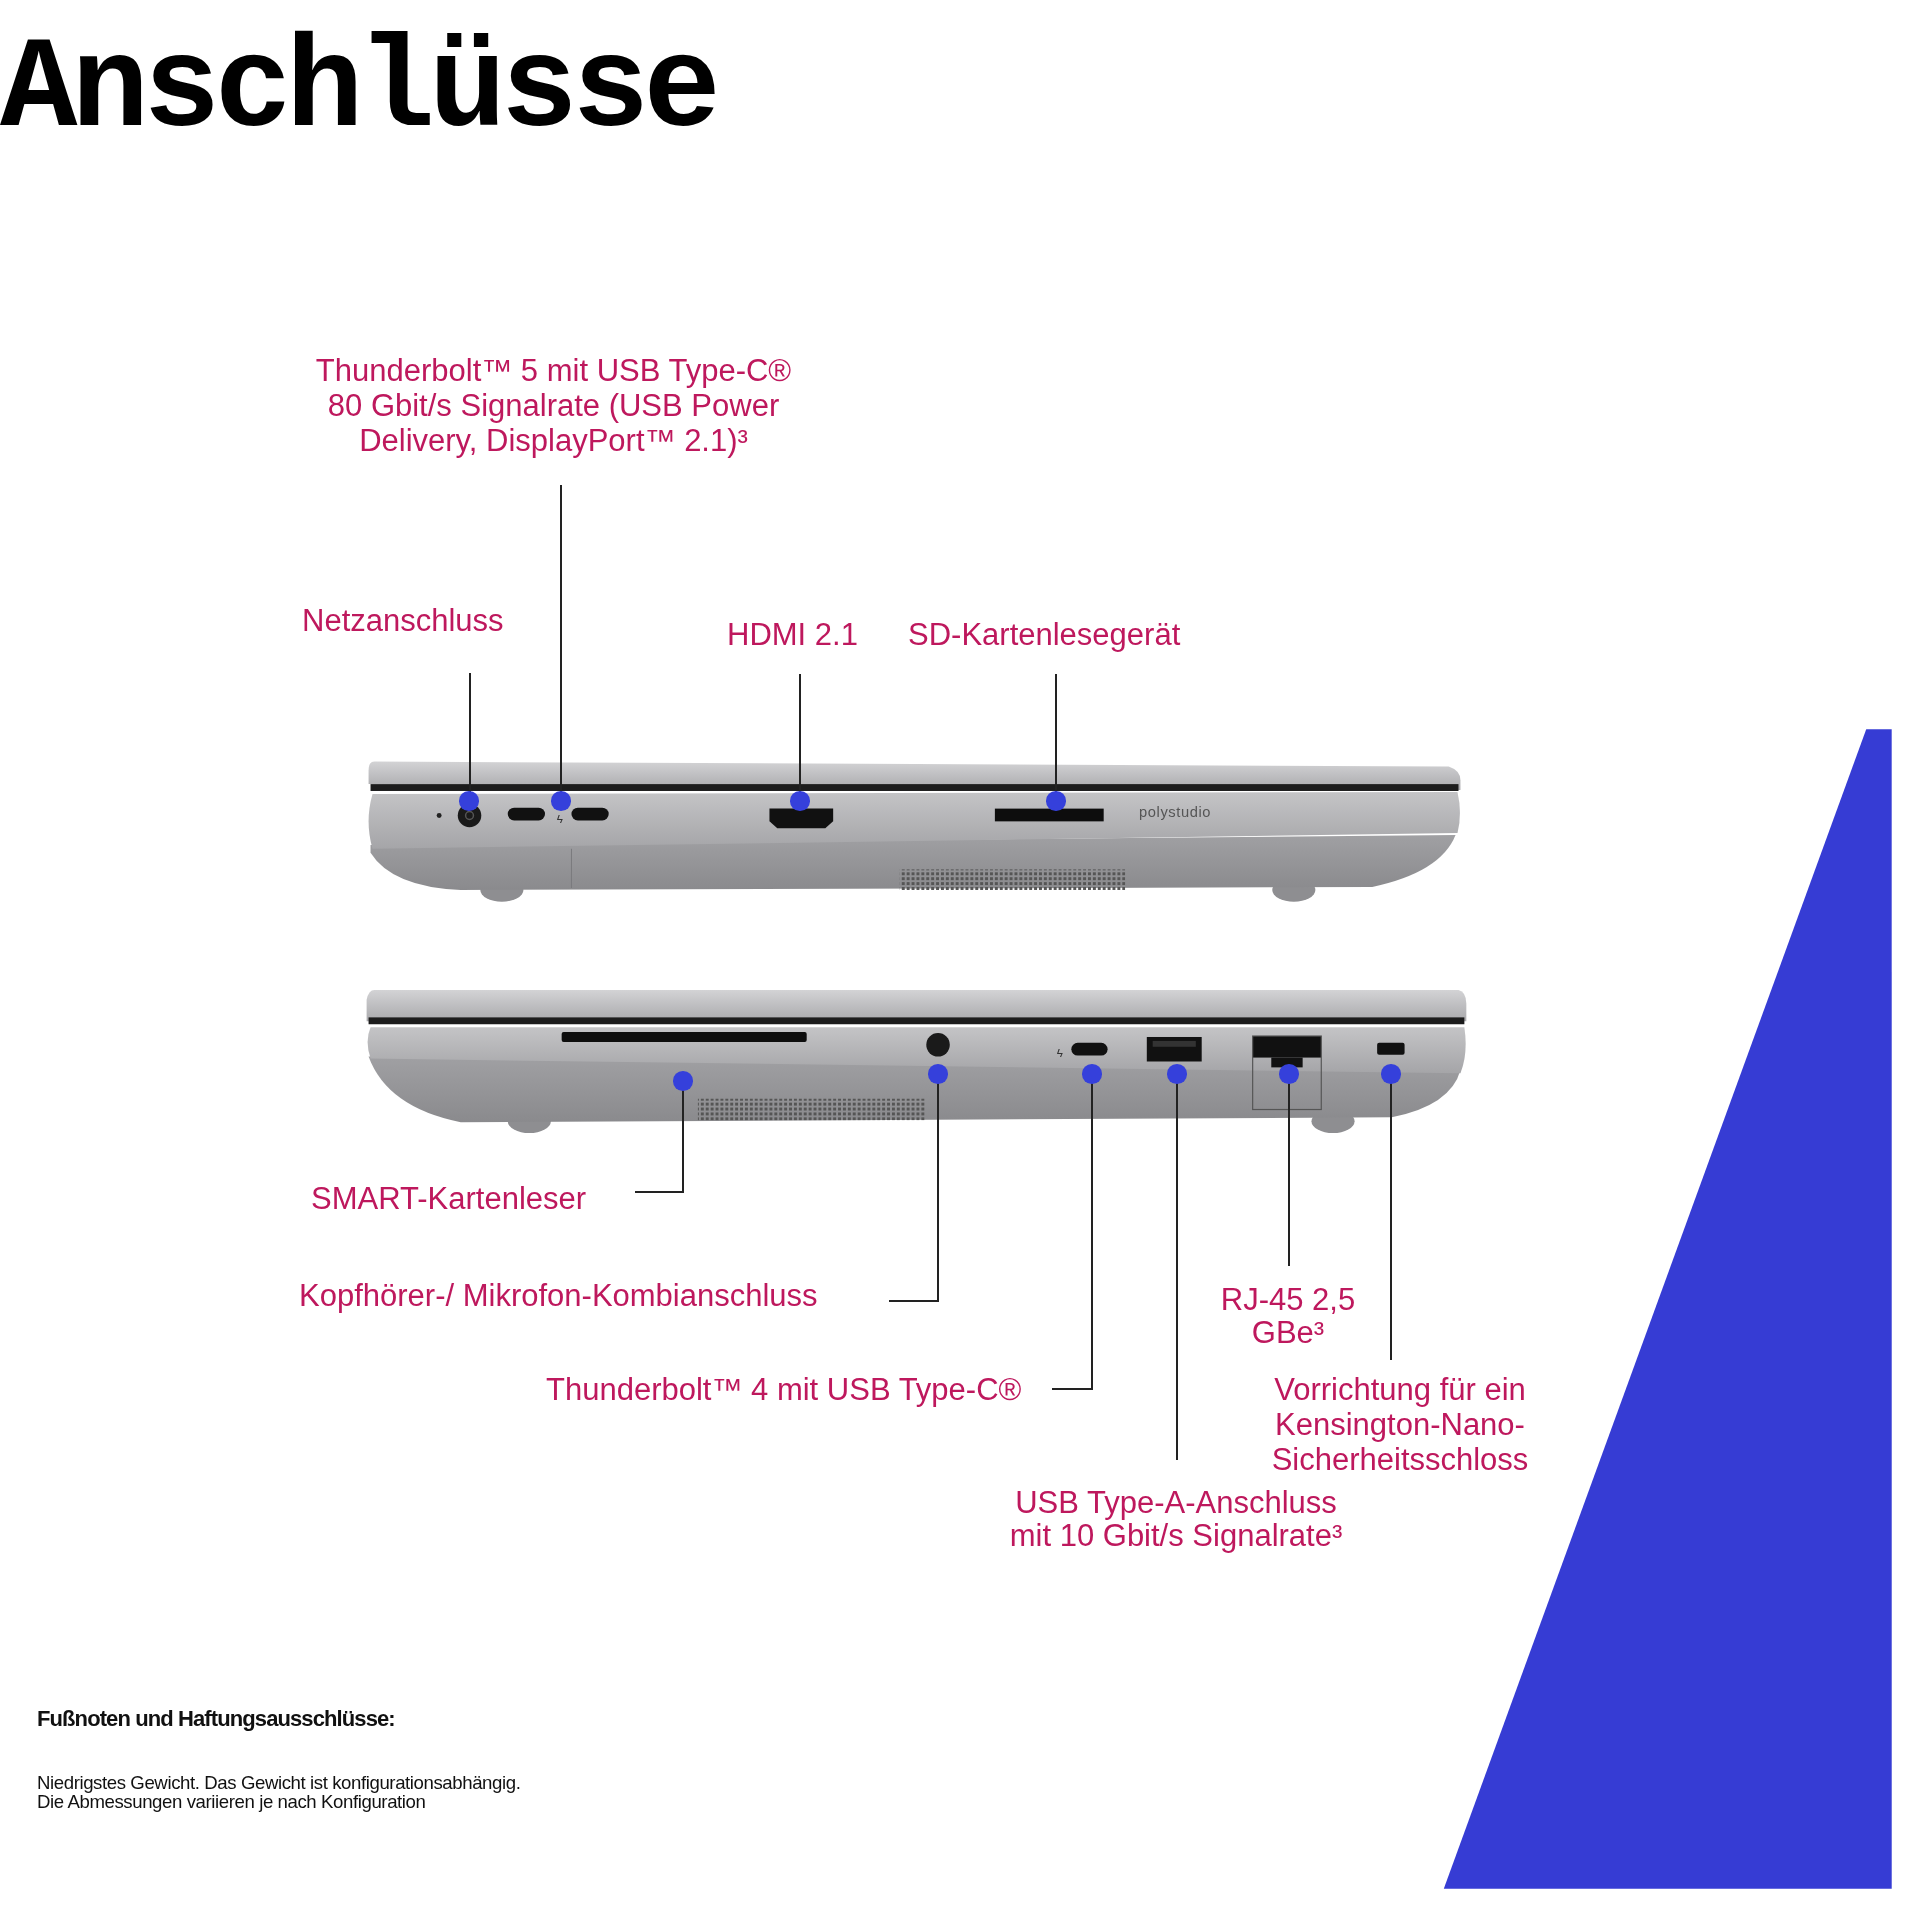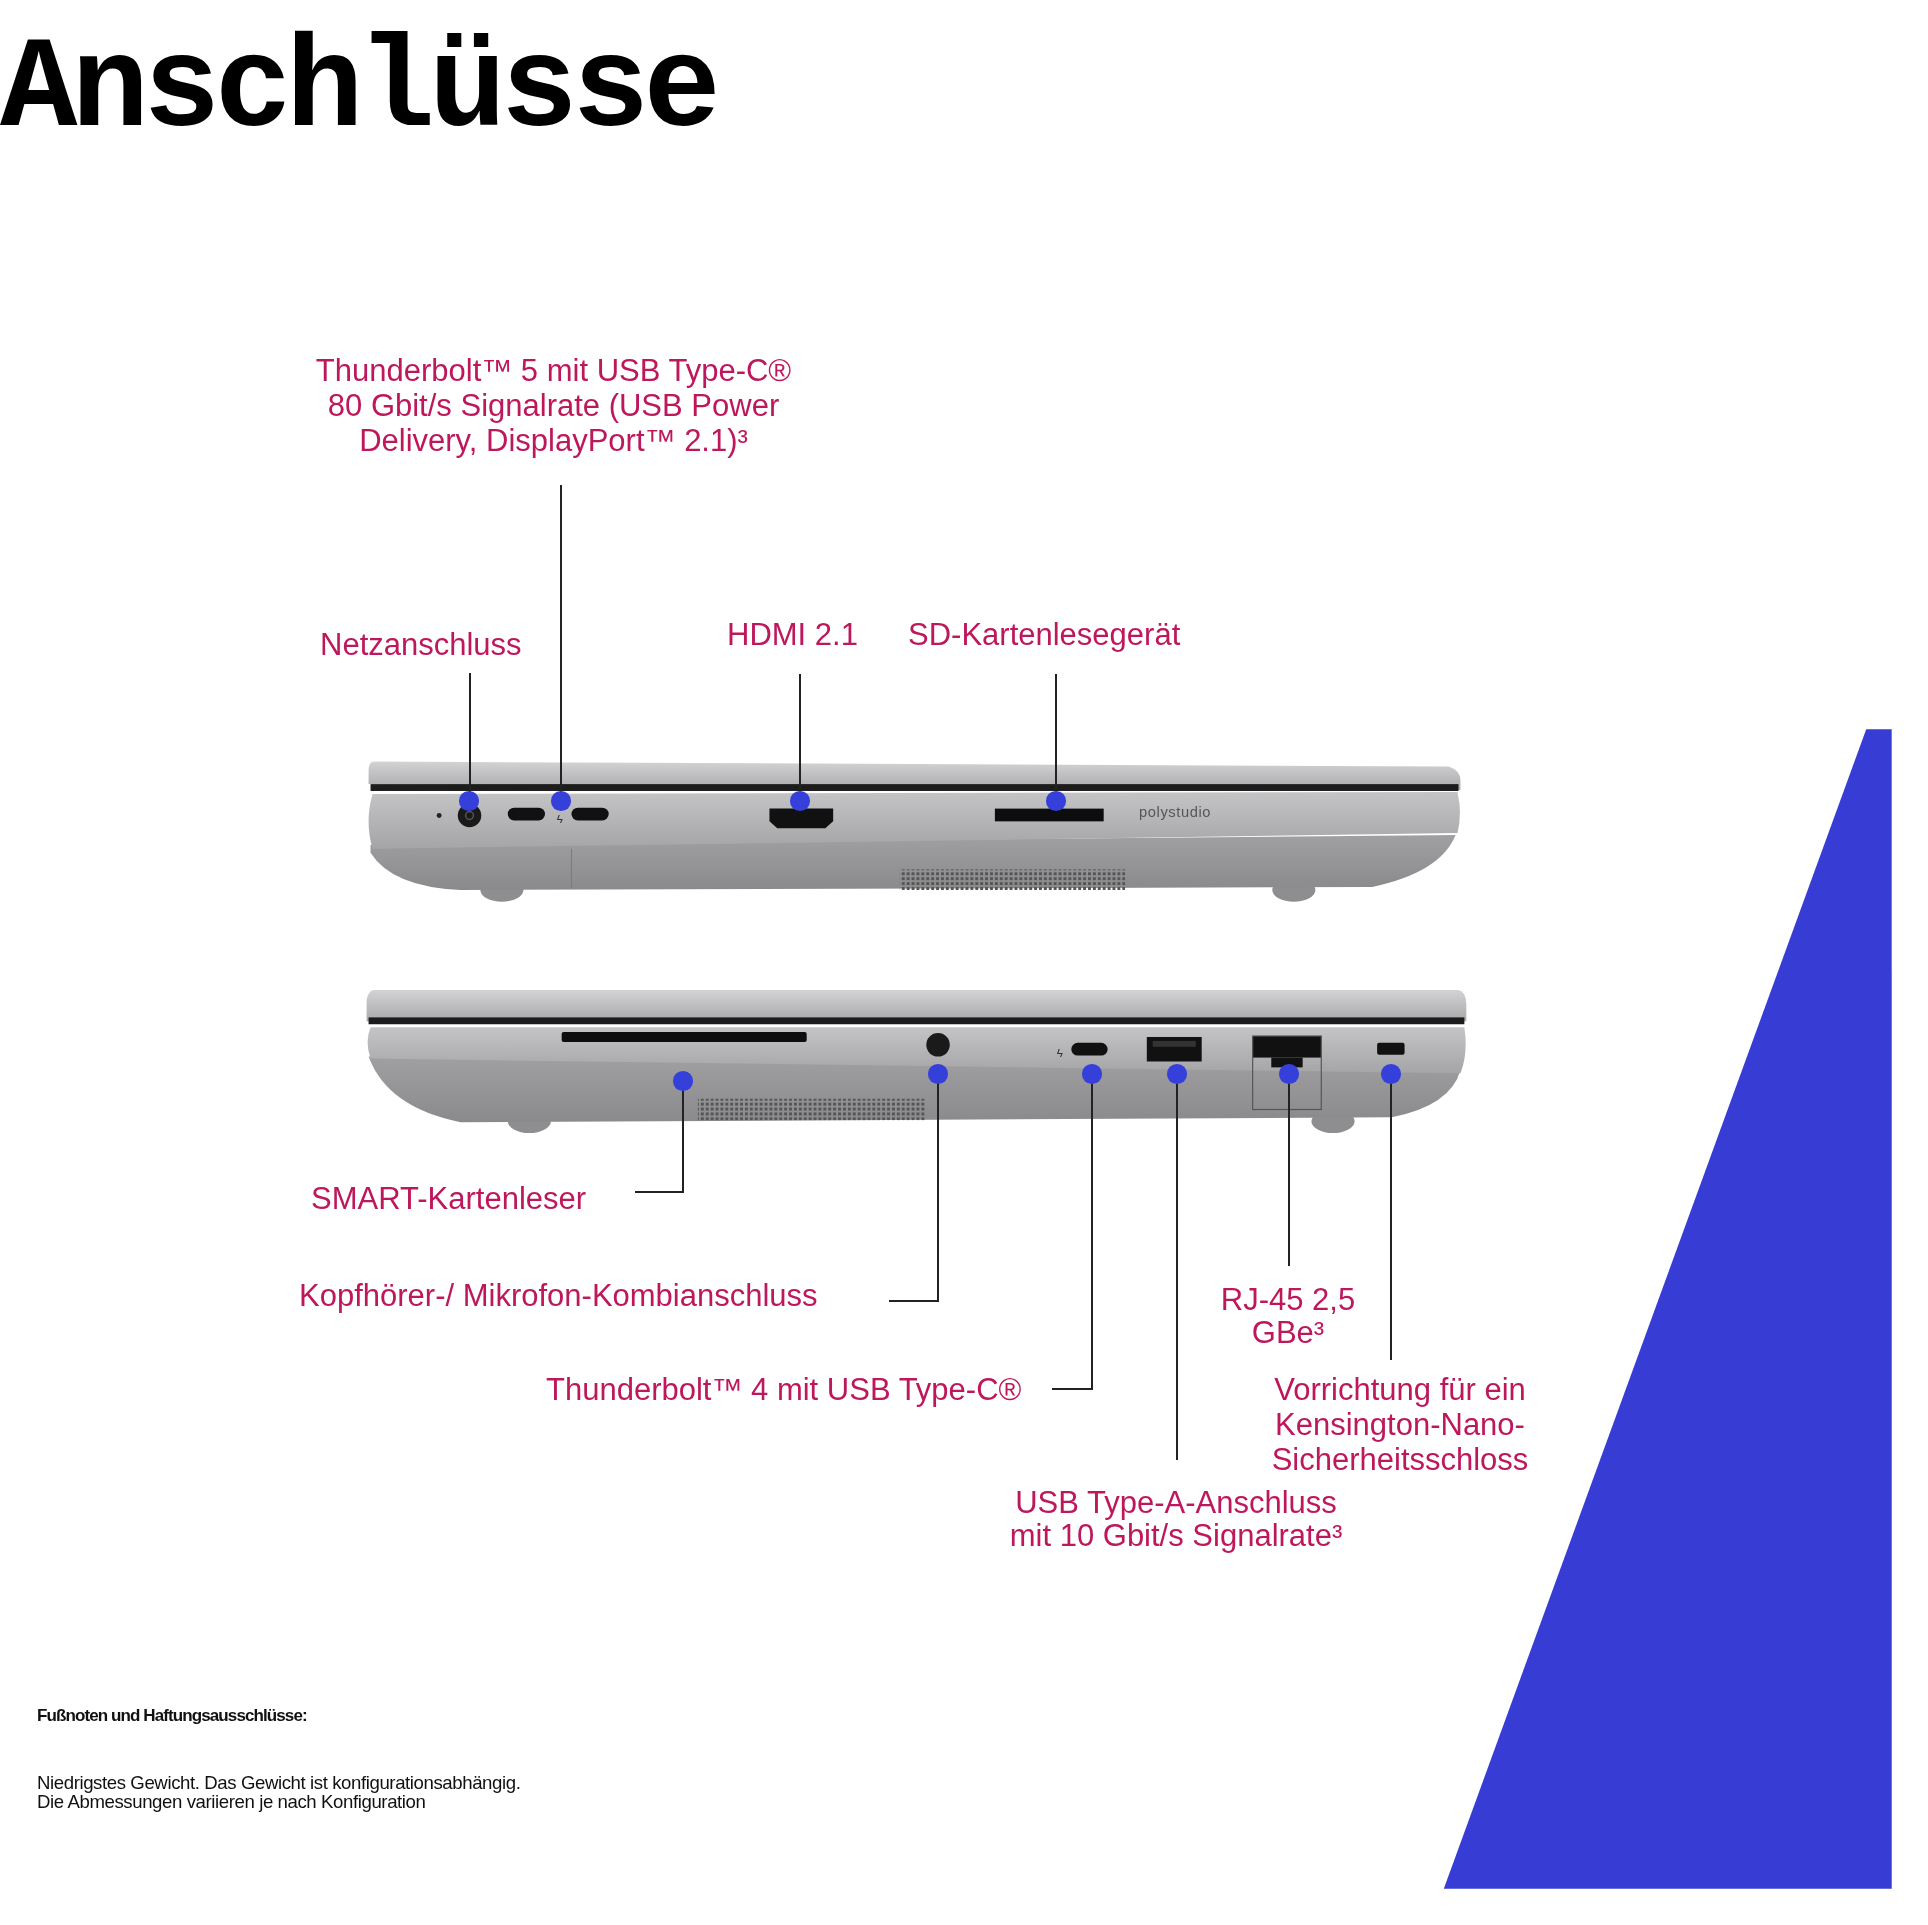--- a/index.html
+++ b/index.html
@@ -4,21 +4,21 @@
 <style>
   html,body{margin:0;padding:0;background:#fff;}
   body{width:1929px;height:1925px;position:relative;overflow:hidden;font-family:"Liberation Sans",sans-serif;color:#111;}
   .abs{position:absolute;}
   .title{position:absolute;left:0;width:1843px;top:17.6px;font-size:129px;font-weight:bold;letter-spacing:-5.9px;line-height:147px;color:#000;font-family:Liberation Mono, monospace;}
   .label{position:absolute;font-size:31px;line-height:35px;white-space:nowrap;color:#be185d;}
   .label.c{text-align:center;}
   .vl{position:absolute;width:1.6px;background:#222;}
   .hl{position:absolute;height:1.6px;background:#222;}
   .dot{position:absolute;width:19.6px;height:19.6px;border-radius:50%;margin-left:-9.8px;margin-top:-9.8px;background:#3540DB;}
-  .foot-h{position:absolute;left:37px;top:1706px;font-size:17px;font-weight:bold;letter-spacing:-0.9px;}
+  .foot-h{position:absolute;left:37px;top:1706px;font-size:22px;font-weight:bold;letter-spacing:-0.9px;}
   .foot-t{position:absolute;left:37px;font-size:18.6px;line-height:21.6px;letter-spacing:-0.4px;}
   svg{position:absolute;left:0;top:0;}
 </style>
 </head>
 <body>
 
 <div class="title">Anschlüsse</div>
 
 <svg width="1929" height="1925" viewBox="0 0 1968 1964">
   <polygon points="1904,744 1930,744 1930,1927 1473,1927" fill="#363CD4"></polygon>
@@ -90,21 +90,21 @@
 <div class="vl" style="left:469px;top:673px;height:124px;"></div>
 <div class="vl" style="left:560px;top:485px;height:314px;"></div>
 <div class="vl" style="left:799px;top:674px;height:124px;"></div>
 <div class="vl" style="left:1055px;top:674px;height:124px;"></div>
 
 <div class="dot" style="left:469px;top:801px;"></div>
 <div class="dot" style="left:561px;top:801px;"></div>
 <div class="dot" style="left:800px;top:801px;"></div>
 <div class="dot" style="left:1056px;top:801px;"></div>
 
-<div class="label" style="left:302px;top:627px;margin-left:18px;">Netzanschluss</div>
+<div class="label" style="left:302px;top:603px;">Netzanschluss</div>
 <div class="label c" style="left:294px;top:353px;width:519px;">
   <div>Thunderbolt™ 5 mit USB Type-C®</div>
   <div>80 Gbit/s Signalrate (USB Power</div>
   <div>Delivery, DisplayPort™ 2.1)³</div>
 </div>
 <div class="label" style="left:727px;top:617px;">HDMI 2.1</div>
 <div class="label" style="left:908px;top:617px;">SD-Kartenlesegerät</div>
 
 <div class="vl" style="left:682px;top:1081px;height:111px;"></div>
 <div class="hl" style="left:635px;top:1191px;width:49px;"></div>

